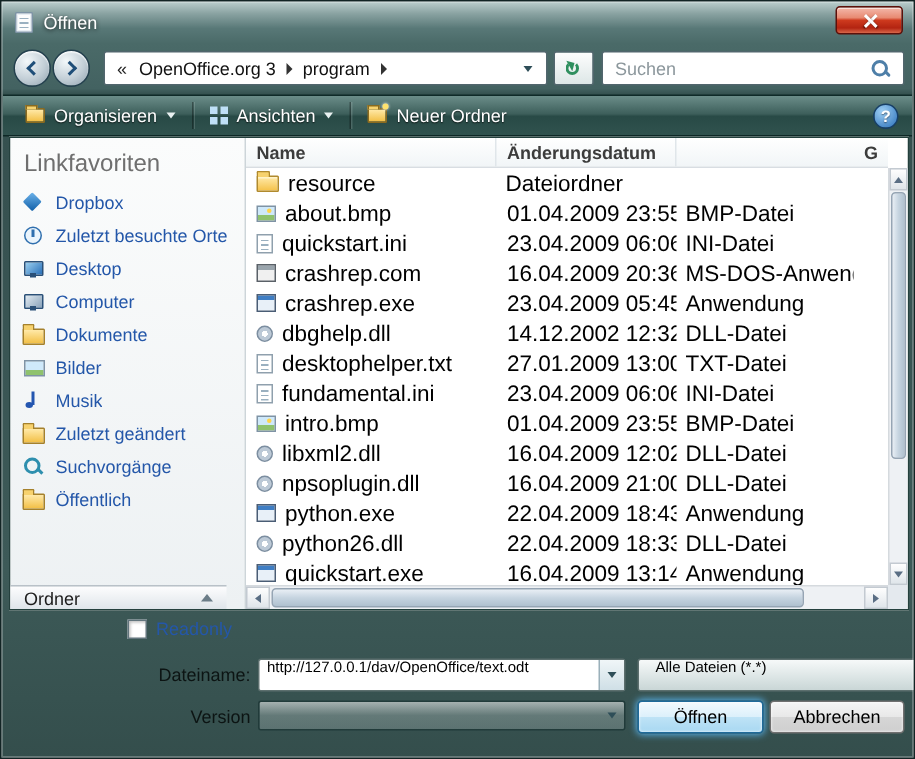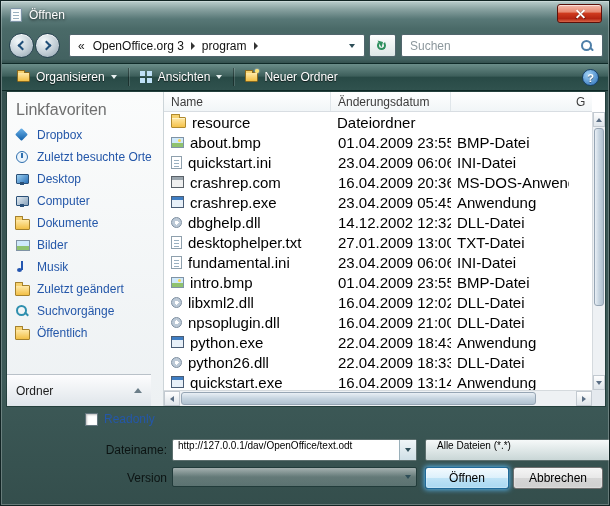--- a/index.html
+++ b/index.html
@@ -100,21 +100,21 @@
   
   .main { position:absolute; top:90px; left:5px; width:600px; height:316px;
     border:1px solid #24403d; background:#fff; display:flex; }
   .sidebar { width:157px; height:100%; position:relative;
     background:linear-gradient(180deg,#fbfcfc,#edf1f3);
     border-right:1px solid #cdd5d9; }
   .sb-header { position:absolute; top:9px; left:9px; font-size:16px; color:#6f6f6f; }
   .sb-items { position:absolute; top:32px; left:0; right:0; }
   .sb-item { height:22px; display:flex; align-items:center; padding-left:7px; gap:7px; }
   .sb-label { font-size:12px; color:#2457a9; white-space:nowrap; overflow:hidden; }
-  .sb-folders { position:absolute; bottom:0; left:0; right:12px; height:32px;
+  .sb-folders { position:absolute; bottom:0; left:0; right:12px; height:16px;
     background:linear-gradient(180deg,#fdfdfe,#dfe5ea); border-top:1px solid #b9c1c8;
     display:flex; align-items:center; padding:0 9px; font-size:12px; color:#1c1c1c; }
   .sb-folders .tri-up-s { margin-left:auto; width:0; height:0;
     border-left:4px solid transparent; border-right:4px solid transparent;
     border-bottom:5px solid #6b7d88; }
 
   
   .si { position:relative; width:16px; height:16px; flex:none; }
   .si[data-icon="dropbox"]::before { content:""; position:absolute; left:3px; top:3px;
     width:9px; height:9px; background:linear-gradient(135deg,#6db3ea,#0f5ea8);
@@ -148,21 +148,21 @@
     width:7px; height:7px; border:2px solid #2e8fae; border-radius:50%; }
   .si[data-icon="searches"]::after { content:""; position:absolute; left:10px; top:10px;
     width:5px; height:2px; background:#2e8fae; transform:rotate(45deg); }
 
   
   .filearea { position:relative; flex:1; height:100%; background:#fff; }
   .list-header { position:absolute; top:0; left:0; right:13px; height:20px;
     background:linear-gradient(180deg,#fff,#f1f5f7); border-bottom:1px solid #d8dde2;
     display:flex; font-size:12px; color:#3c3c3c; }
   .hcell { display:flex; align-items:center; padding-left:7px;
-    border-right:1px solid #e0e6ea; white-space:nowrap; overflow:hidden; }
+    border-right:1px solid #e0e6ea; white-space:nowrap; overflow:hidden;font-weight:bold; }
   .hcell.c-name { width:167px; } .hcell.c-date { width:120px; }
   .hcell.c-type { width:118px;margin-top:44px; } .hcell.c-size { flex:1; border-right:none; }
   .rows { position:absolute; top:20px; left:0; right:13px; bottom:16px; overflow:hidden; }
   .row { height:20px; display:flex; align-items:center; font-size:15px; color:#000; }
   .cell { white-space:nowrap; overflow:hidden; }
   .cell.name { width:167px; display:flex; align-items:center; padding-left:7px; }
   .cell.date { width:120px; padding-left:7px; }
   .cell.type { width:118px; padding-left:6px; }
 
   

